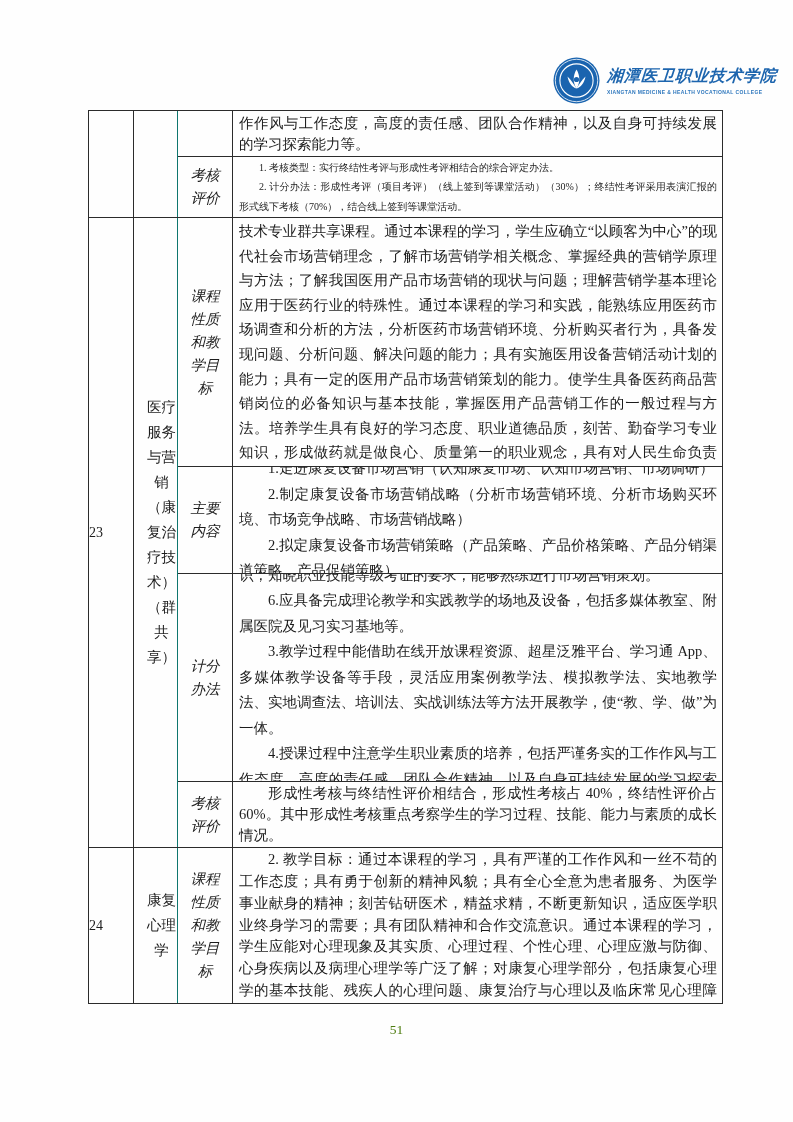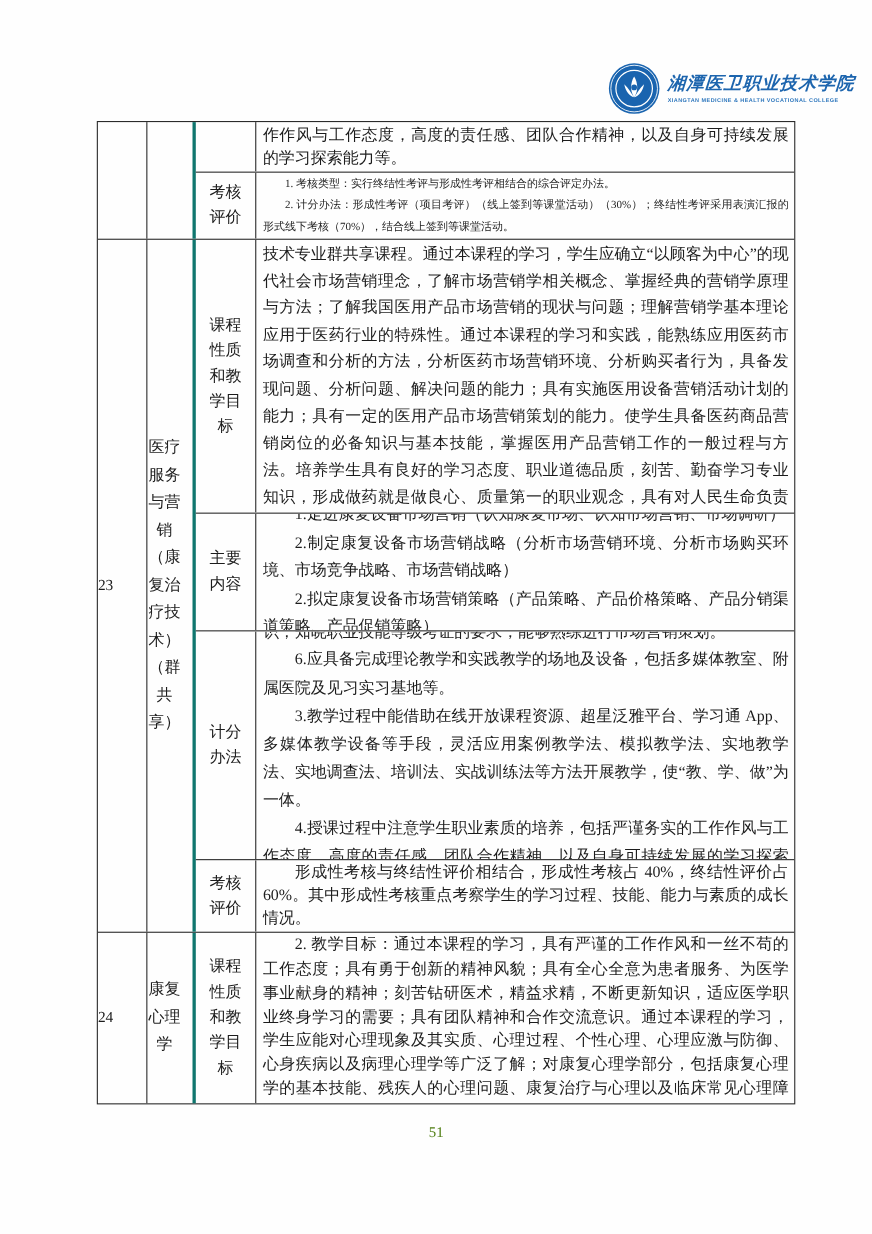--- a/index.html
+++ b/index.html
@@ -30,33 +30,33 @@
   }
   .band{display:flex;box-sizing:border-box;}
   .band + .band{border-top:1px solid #2b2b2b;}
   .cell{box-sizing:border-box;}
   .cell-num{
     width:45px;flex:0 0 45px;border-right:1px solid #2b2b2b;
     display:flex;align-items:center;
     font-size:14px;
   }
   .cell-name{
-    width:44px;flex:0 0 44px;border-right:3px solid #0f766e;
-    display:flex;align-items:center;justify-content:flex-start;
+    width:44px;flex:0 0 44px;border-right:1px solid #0f766e;
+    display:flex;align-items:center;justify-content:flex-end;
   }
   .vname{
     width:31px;font-size:14.5px;line-height:25px;
     word-break:break-all;text-align:center;
   }
   .stack{flex:1;display:flex;flex-direction:column;min-width:0;}
   .subrow{display:flex;box-sizing:border-box;overflow:hidden;}
   .subrow + .subrow{border-top:1px solid #2b2b2b;}
   .cell-label{
     width:55px;flex:0 0 55px;border-right:1px solid #2b2b2b;
-    display:flex;align-items:center;justify-content:center;
+    display:flex;align-items:center;justify-content:center;font-style:italic;
   }
   .vlabel{
     width:31px;font-size:14.5px;line-height:23px;
     word-break:break-all;text-align:center;
   }
   .cell-content{
     flex:1;min-width:0;padding:2px 5px 2px 6px;
     display:flex;flex-direction:column;justify-content:center;overflow:hidden;
   }
   .cell-content p{

